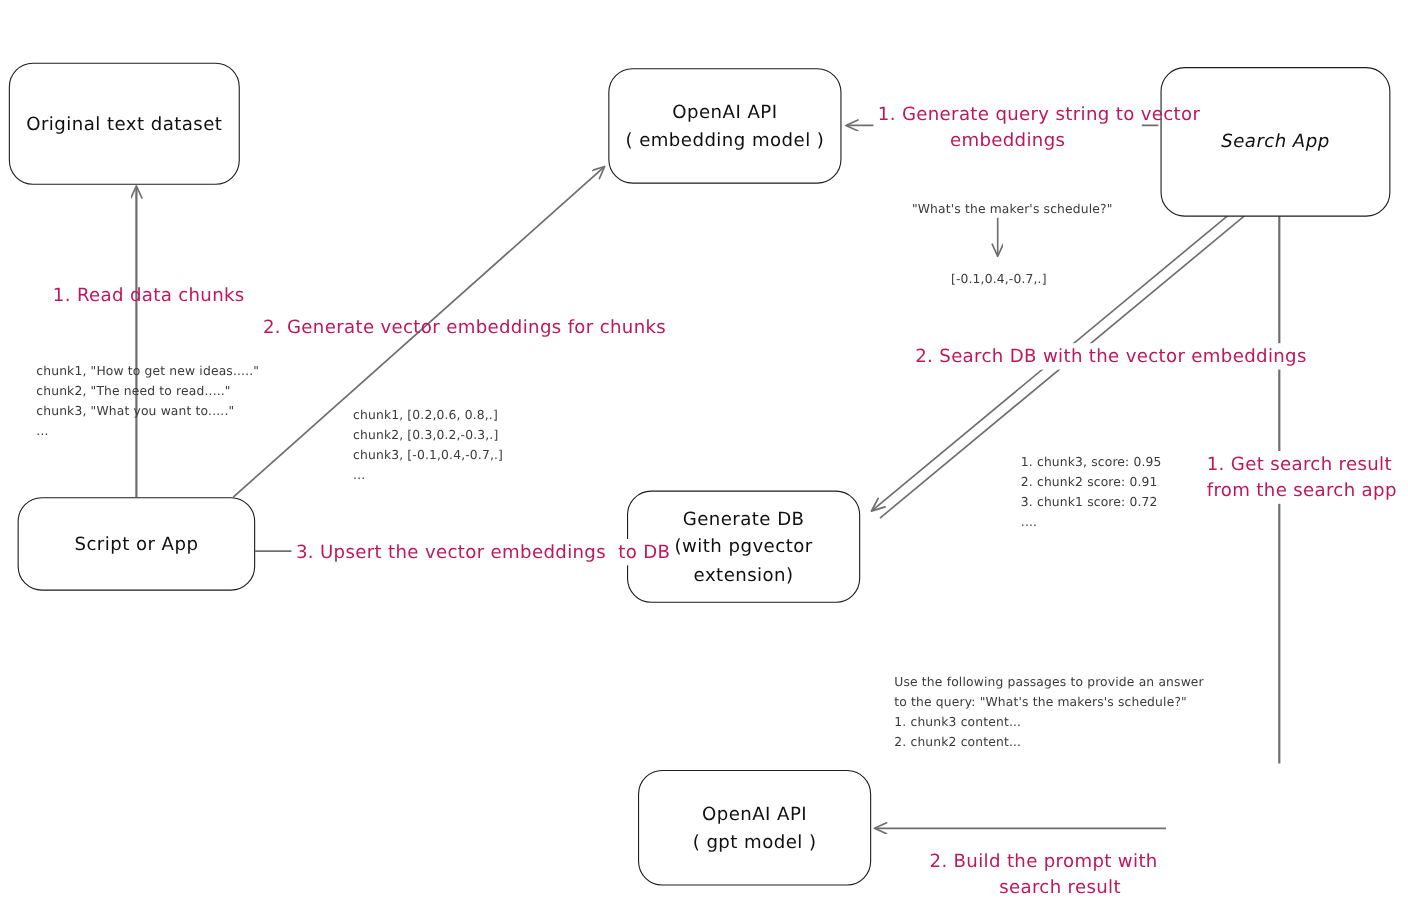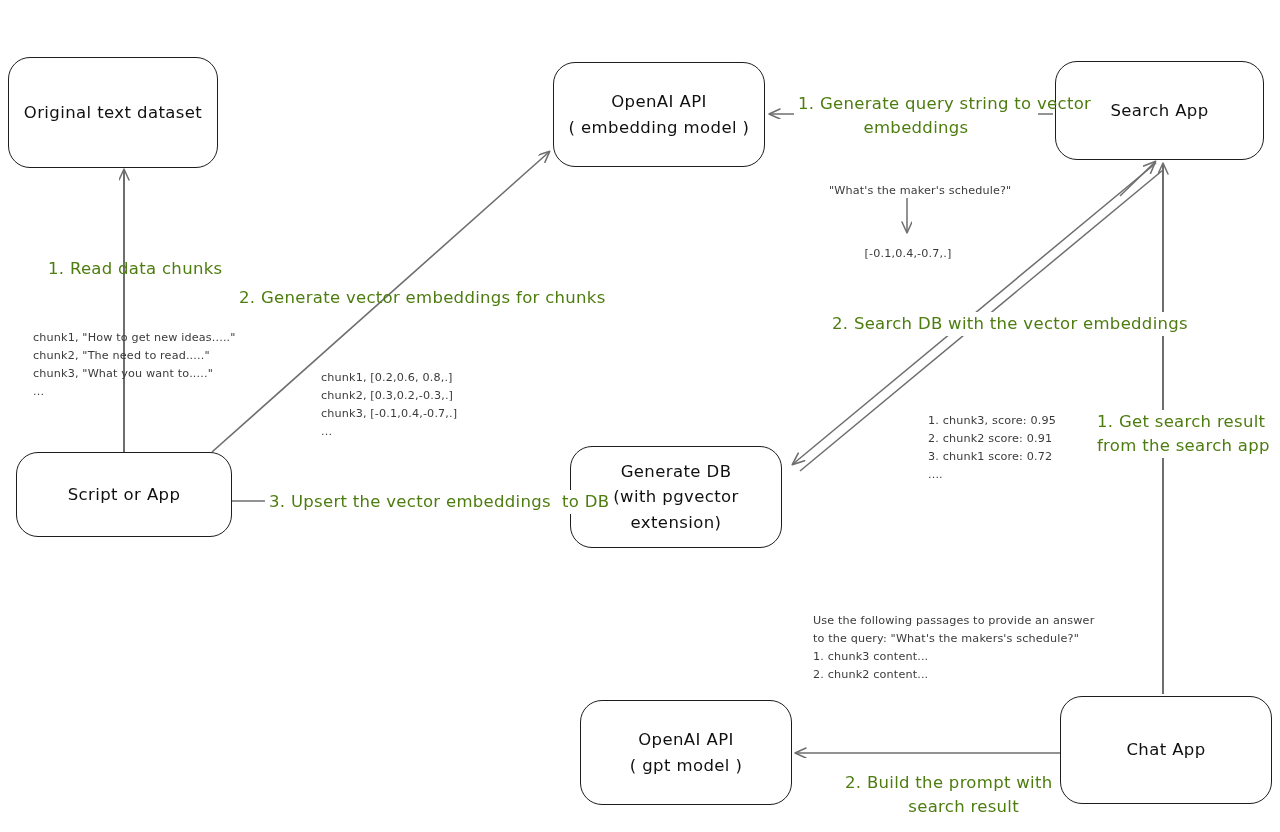--- a/index.html
+++ b/index.html
@@ -36,21 +36,21 @@
     text-align: center;
     color: #101010;
     font-size: 16.5px;
     line-height: 1.55;
     letter-spacing: 0.4px;
     z-index: 3;
   }
   .node .l2 { display: block; }
   .label {
     position: absolute;
-    color: #4d7c0f;
+    color: #be185d;
     font-size: 16.5px;
     line-height: 1.45;
     letter-spacing: 0.3px;
     text-align: center;
     white-space: pre;
     z-index: 4;
     background: transparent;
   }
   .note {
     position: absolute;
@@ -128,27 +128,24 @@
   <div class="node" style="left:553px; top:62px; width:212px; height:105px;">
     <span>OpenAI API</span>
     <span class="l2">( embedding model )</span>
   </div>
 
   <div class="node" style="left:570px; top:446px; width:212px; height:102px;">
     <span>Generate DB</span>
     <span class="l2">(with pgvector extension)</span>
   </div>
 
-  <div class="node" style="left:1055px; top:61px; width:209px; height:99px;">
+  <div class="node" style="left:1055px; top:61px; width:209px; height:136px;font-style:italic;">
     <span>Search App</span>
   </div>
 
-  <div class="node" style="left:1060px; top:696px; width:212px; height:108px;">
-    <span>Chat App</span>
-  </div>
 
   <div class="node" style="left:580px; top:700px; width:212px; height:105px;">
     <span>OpenAI API</span>
     <span class="l2">( gpt model )</span>
   </div>
 
   <div class="label" style="left:48px; top:257px;">1. Read data chunks</div>
 
   <div class="label" style="left:239px; top:286px;">2. Generate vector embeddings for chunks</div>
 

